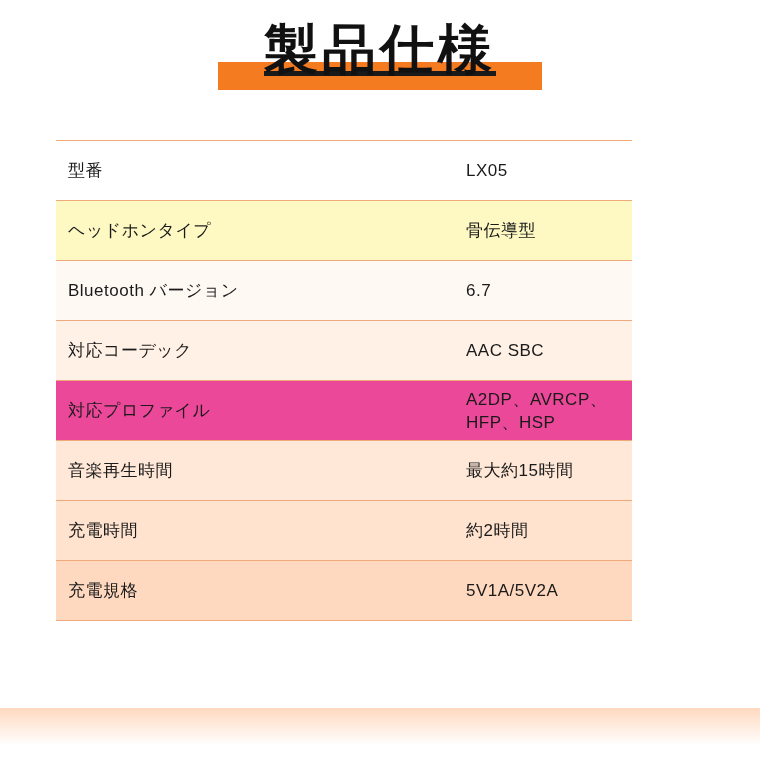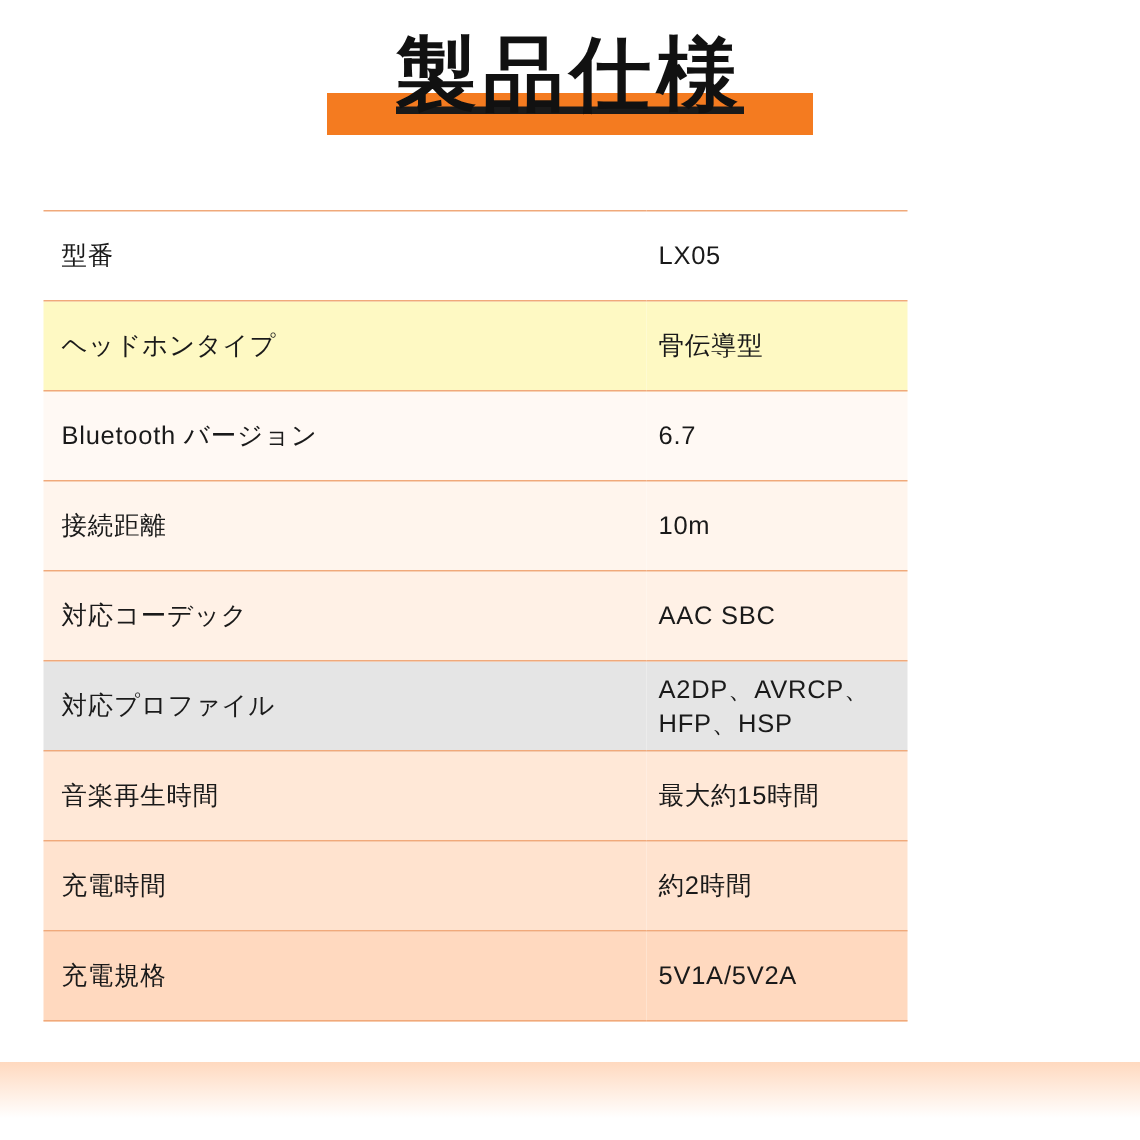--- a/index.html
+++ b/index.html
@@ -47,21 +47,21 @@
     font-size: 54px;
     letter-spacing: 4px;
     color: #111111;
     line-height: 62px;
     z-index: 2;
   }
 
   
   .spec-table {
     position: absolute;
-    left: 29px;
+    left: 56px;
     top: 140px;
     width: 576px;
     border-collapse: collapse;
   }
   .spec-row {
     height: 60px;
   }
   .spec-row td {
     border-bottom: 1px solid #f0a97b;
     vertical-align: middle;
@@ -81,21 +81,21 @@
     padding-left: 8px !important;
     letter-spacing: 0.5px;
   }
 
   
   .t0  { background: #ffffff; }
   .t1  { background: #fef9c3; }
   .t2  { background: #fff9f4; }
   .t3  { background: #fff5ed; }
   .t4  { background: #fff1e6; }
-  .t5  { background: #e5e5e5; }
+  .t5  { background: #ec4899; }
   .t6  { background: #ffe8d7; }
   .t7  { background: #ffe3cf; }
   .t8  { background: #ffdec7; }
   .t9  { background: #ffd9bf; }
 
   
   .bottom-fade {
     position: absolute;
     left: 0;
     right: 0;
@@ -121,24 +121,20 @@
         <td class="cell-value">LX05</td>
       </tr>
       <tr class="spec-row t1">
         <td class="cell-label">ヘッドホンタイプ</td>
         <td class="cell-value">骨伝導型</td>
       </tr>
       <tr class="spec-row t2">
         <td class="cell-label">Bluetooth バージョン</td>
         <td class="cell-value">6.7</td>
       </tr>
-      <tr class="spec-row t3">
-        <td class="cell-label">接続距離</td>
-        <td class="cell-value">10m</td>
-      </tr>
       <tr class="spec-row t4">
         <td class="cell-label">対応コーデック</td>
         <td class="cell-value">AAC SBC</td>
       </tr>
       <tr class="spec-row t5">
         <td class="cell-label">対応プロファイル</td>
         <td class="cell-value">A2DP、AVRCP、HFP、HSP</td>
       </tr>
       <tr class="spec-row t6">
         <td class="cell-label">音楽再生時間</td>

